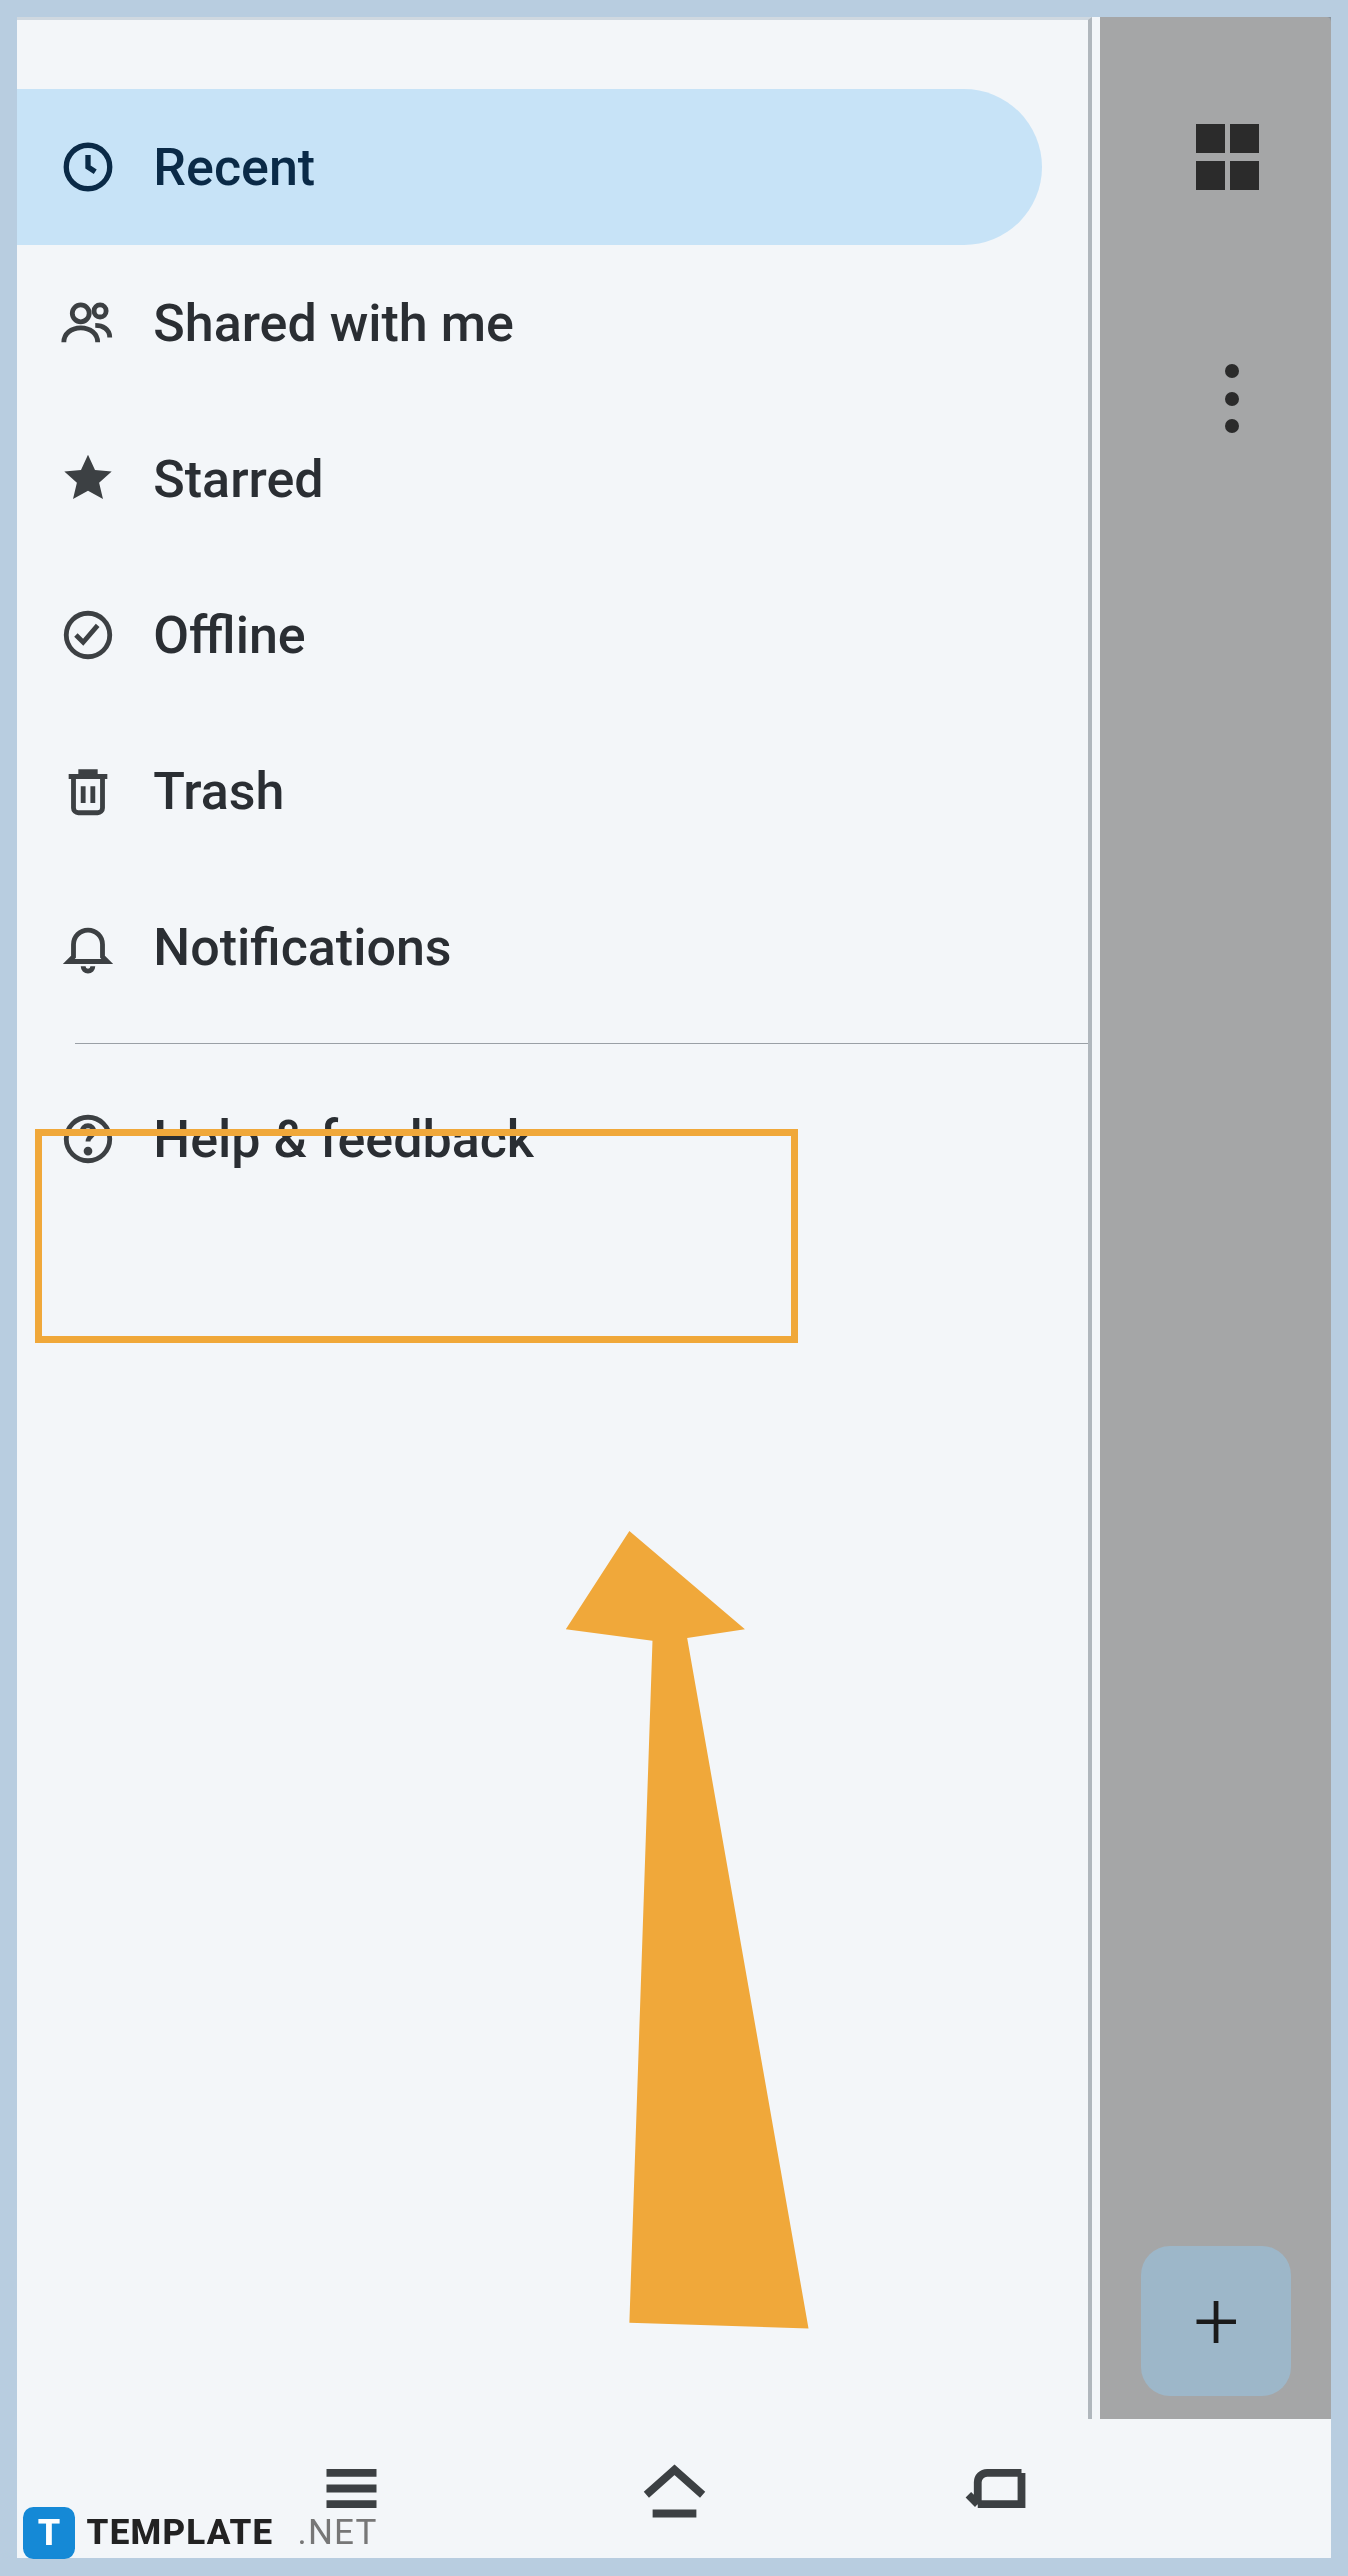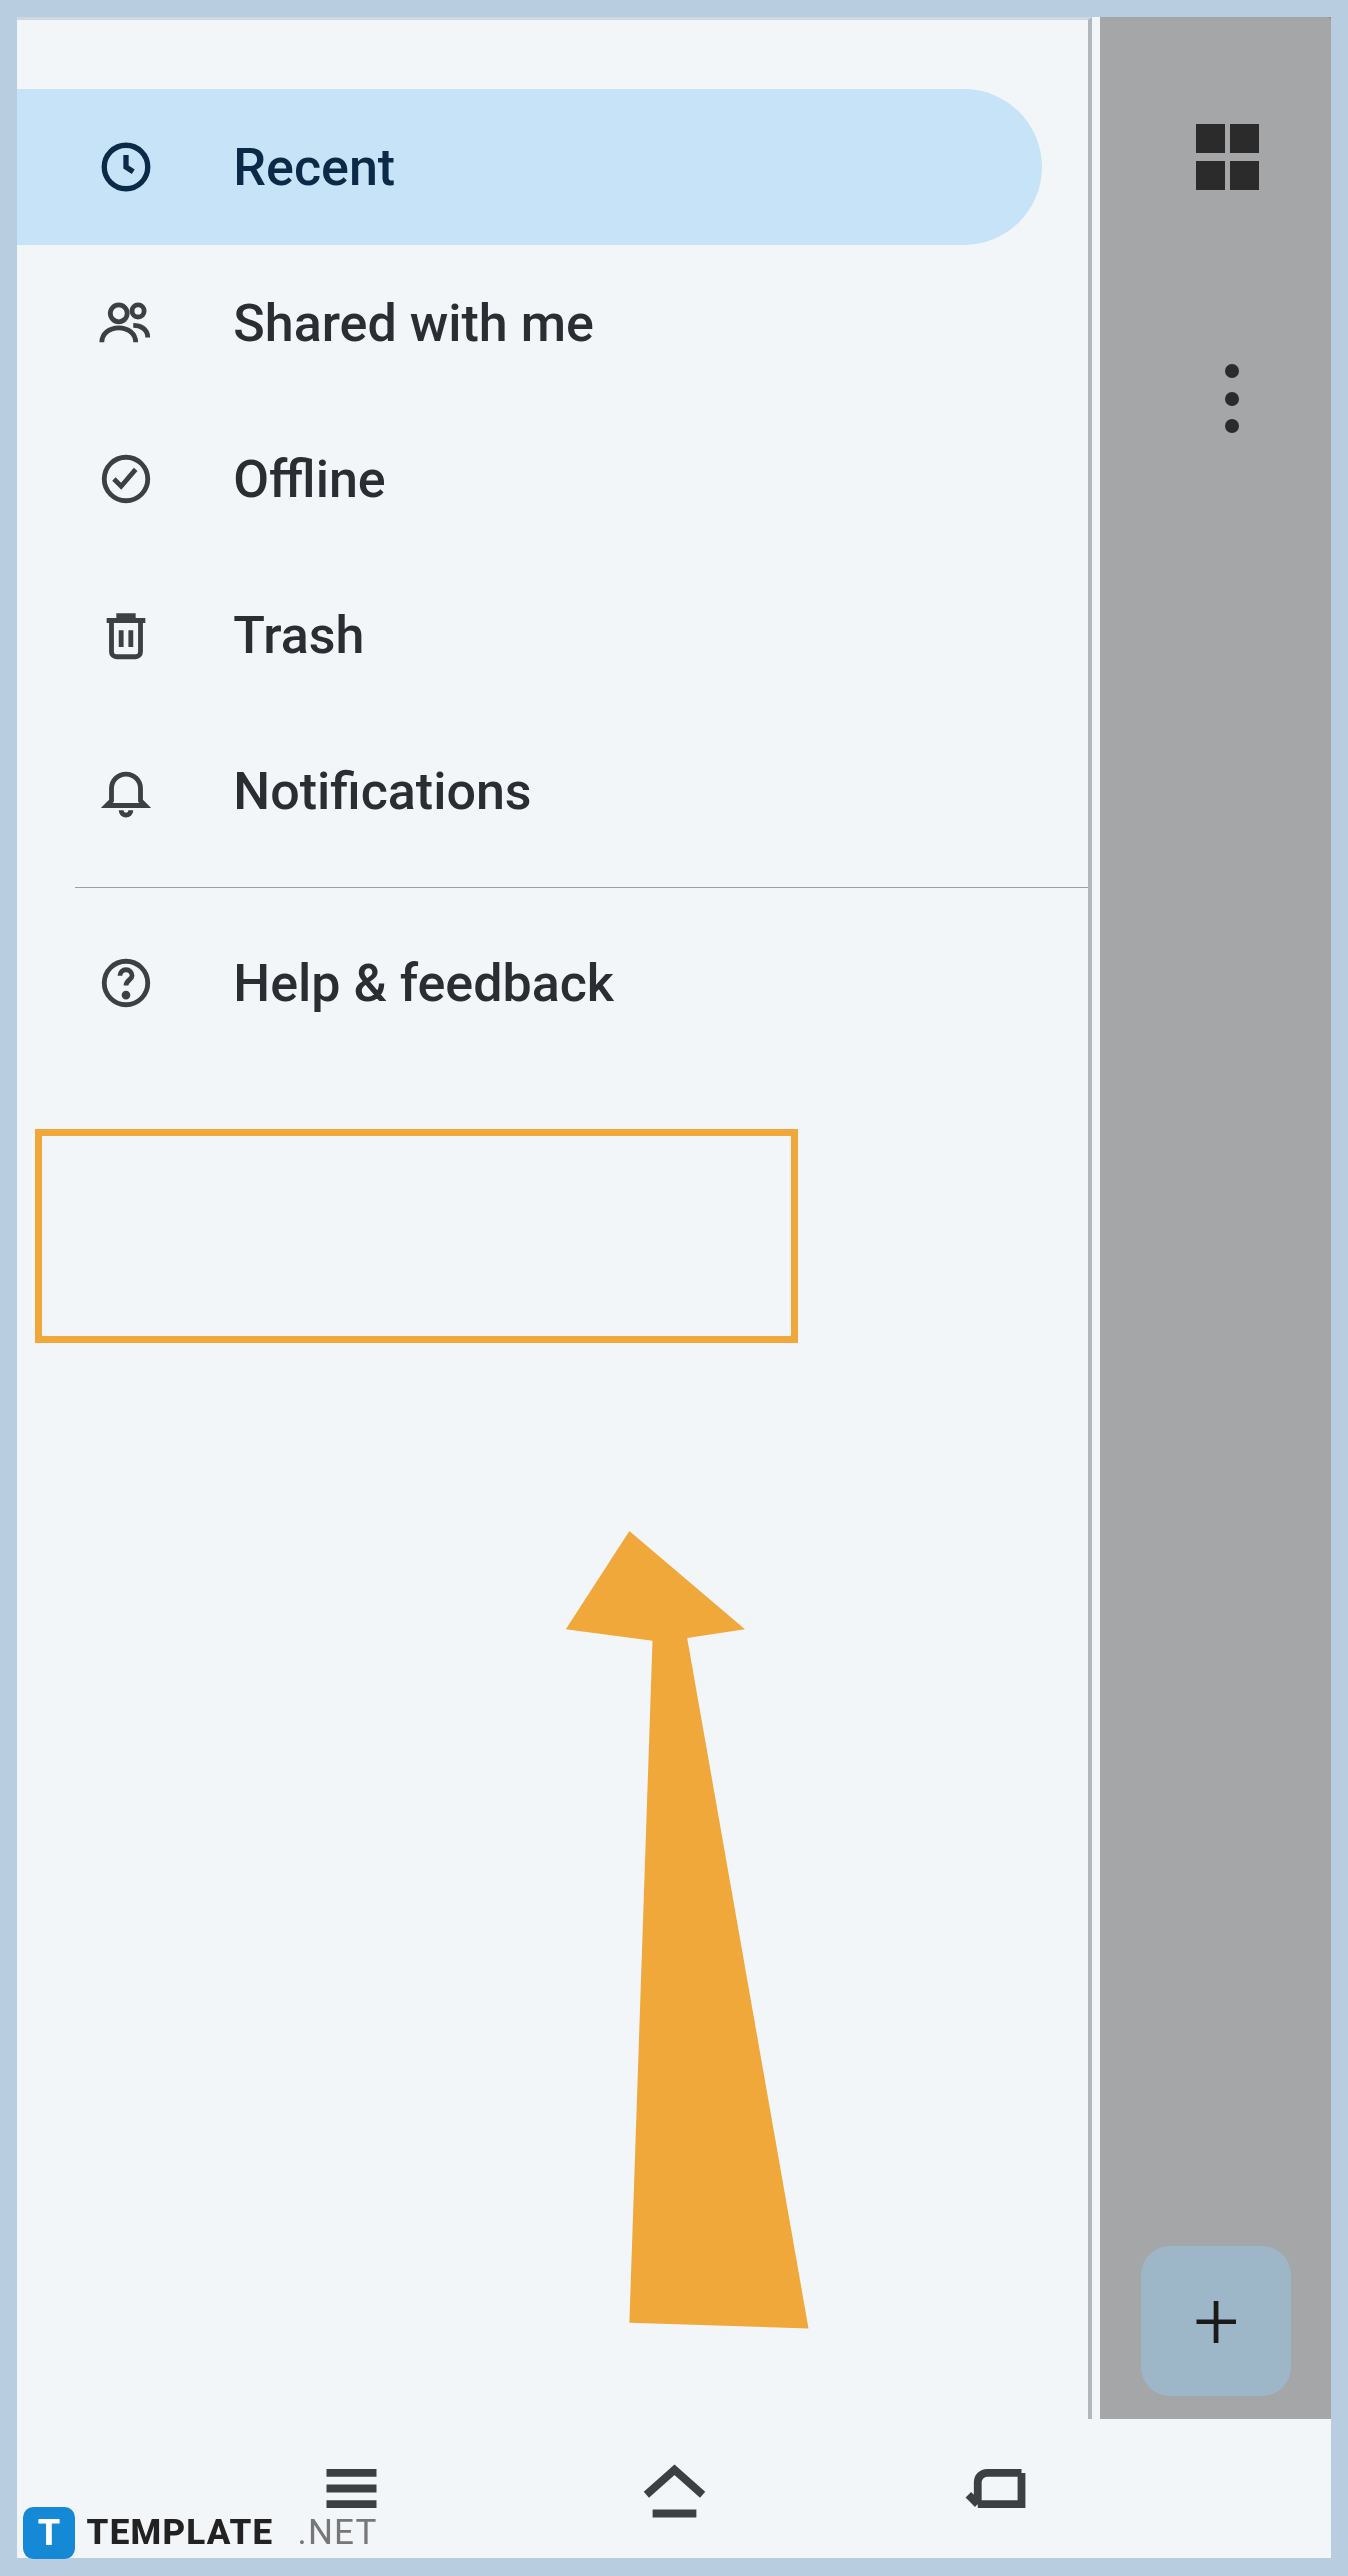--- a/index.html
+++ b/index.html
@@ -84,22 +84,22 @@
     border-top: 3.5px solid #cfd8e0;
     border-right: 4.6px solid #b0b7bd;
   }
   .drawer-items {
     padding-top: 69px;
   }
   .nav-item {
     display: flex;
     align-items: center;
     height: 156px;
-    padding-left: 80px;
-    gap: 78px;
+    padding-left: 42px;
+    gap: 36px;
     font-size: 52px;
     color: #2a2e33;
     font-weight: 500;
     position: relative;
   }
   .nav-item.active {
     background: #c7e3f7;
     border-radius: 0 87px 87px 0;
     margin-right: 46px;
     color: #0a2a47;
@@ -230,20 +230,28 @@
           <svg viewBox="0 0 24 24" fill="none" stroke="#3c4043" stroke-width="2">
             <circle cx="9" cy="8" r="3.5"></circle>
             <path d="M2 20c0-3.5 3-6 7-6s7 2.5 7 6"></path>
             <circle cx="17" cy="7" r="2.5"></circle>
             <path d="M15 13c3 0 6 1.5 6 5"></path>
           </svg>
         </span>
         <span>Shared with me</span>
       </div>
 
+      <div class="nav-item">
+        <span class="nav-icon">
+          <svg viewBox="0 0 24 24" fill="#3c4043">
+            <path d="M12 2l2.9 6.3 6.9.6-5.2 4.6 1.6 6.8L12 16.9 5.8 20.3l1.6-6.8L2.2 8.9l6.9-.6L12 2z"></path>
+          </svg>
+        </span>
+        <span>Starred</span>
+      </div>
 
       <div class="nav-item">
         <span class="nav-icon">
           <svg viewBox="0 0 24 24" fill="none" stroke="#3c4043" stroke-width="2">
             <circle cx="12" cy="12" r="9"></circle>
             <path d="M7 12l3 3 6-7"></path>
           </svg>
         </span>
         <span>Offline</span>
       </div>

